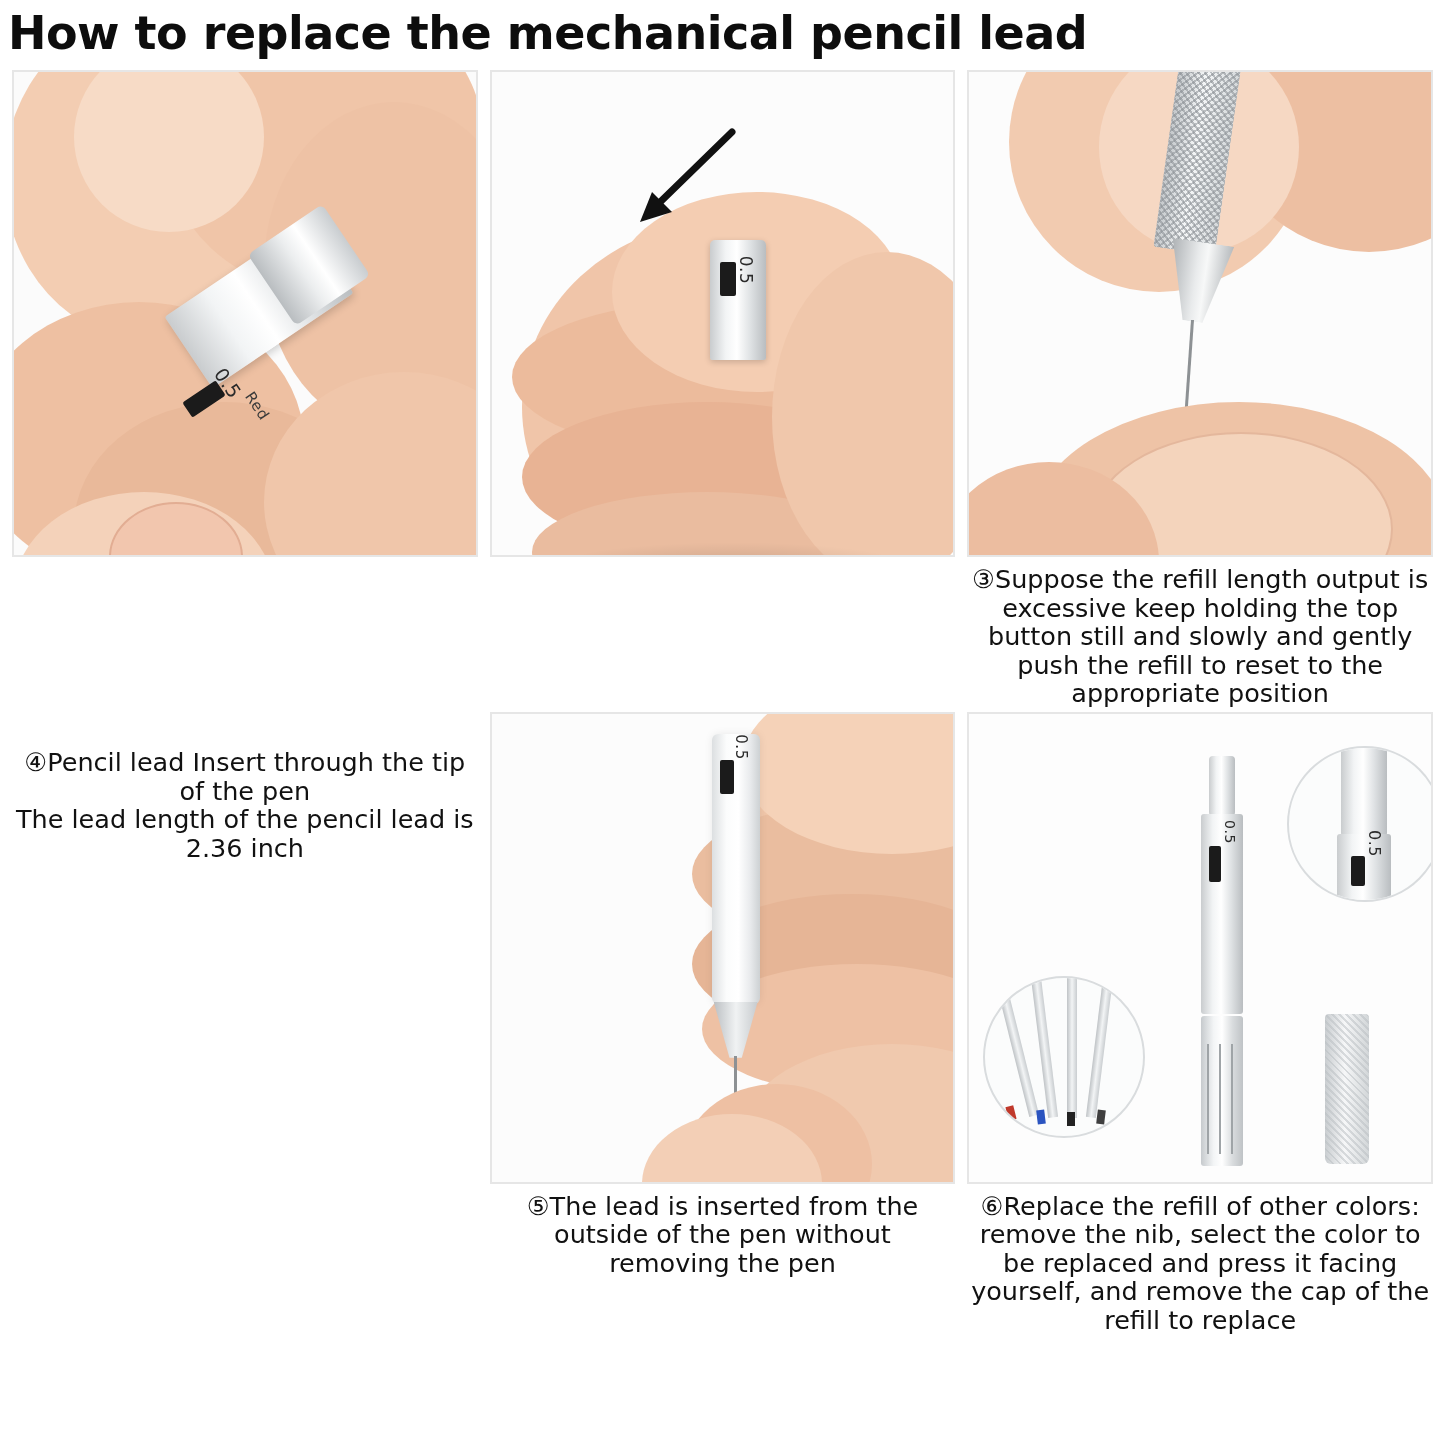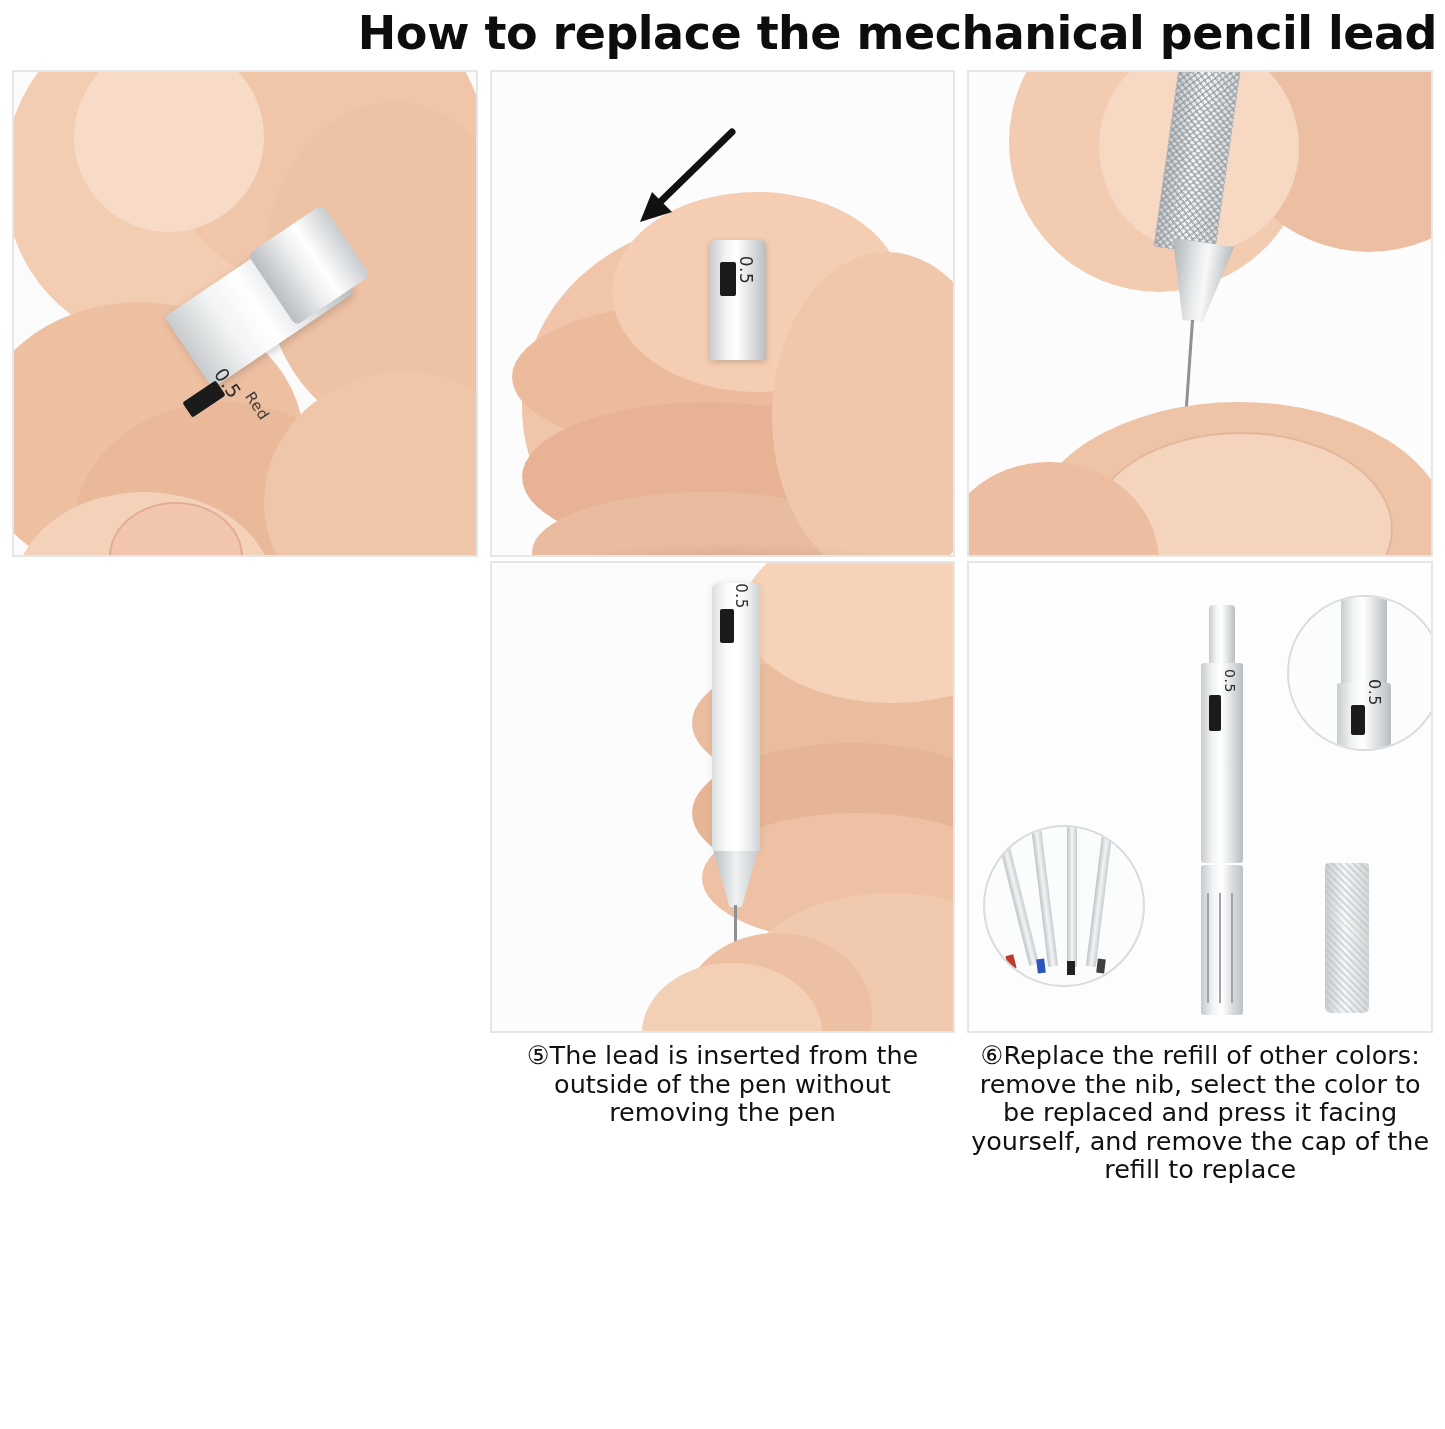--- a/index.html
+++ b/index.html
@@ -15,21 +15,21 @@
     overflow: hidden;
   }
   .page {
     width: 1445px;
     height: 1429px;
     position: relative;
     box-sizing: border-box;
     padding: 0 8px;
   }
   .title {
-    text-align: right;
+    text-align: left;
     font-size: 46px;
     font-weight: bold;
     letter-spacing: -0.5px;
     margin: 6px 0 10px 0;
     color: #0d0d0d;
     font-family: "DejaVu Sans", "Liberation Sans", sans-serif;
   }
   .grid {
     display: grid;
     grid-template-columns: 1fr 1fr 1fr;
@@ -196,23 +196,30 @@
         <div class="knurl" style="left:198px;top:-20px;width:62px;height:200px;transform:rotate(8deg);"></div>
 
         <div style="position:absolute;left:198px;top:170px;width:62px;height:80px;transform:rotate(8deg);background:linear-gradient(90deg,#aeb2b5,#e9ebec 45%,#f7f8f8 60%,#b6babd);clip-path:polygon(0 0,100% 0,66% 100%,34% 100%);"></div>
 
         <div class="lead-line" style="left:222px;top:248px;width:3px;height:200px;transform:rotate(4deg);transform-origin:top center;"></div>
 
         <div class="skin" style="left:60px;top:330px;width:420px;height:260px;background:#eec3a6;"></div>
         <div class="skin" style="left:120px;top:360px;width:300px;height:190px;background:#f4d4bc;border:2px solid #e4b79c;"></div>
         <div class="skin" style="left:-30px;top:390px;width:220px;height:200px;background:#ecbda0;"></div>
       </div>
-    </div>
-
-    <div class="cell">
+      <div class="caption">
+        <span>③</span><span>Suppose the refill length output is excessive keep holding the top button still and slowly and gently push the refill to reset to the appropriate position</span>
+      </div>
+    </div>
+
+    <div class="cell">
+      <div class="caption" style="white-space:pre-line;">
+        <span>④</span><span>Pencil lead Insert through the tip of the pen
+The lead length of the pencil lead is 2.36 inch</span>
+      </div>
     </div>
 
     <div class="cell">
       <div class="photo r2">
         <div style="position:absolute;inset:0;background:#fcfcfc;"></div>
 
         <div class="skin" style="left:230px;top:10px;width:330px;height:330px;background:#f0c6a9;"></div>
         <div class="skin" style="left:200px;top:90px;width:320px;height:140px;background:#eabd9f;"></div>
         <div class="skin" style="left:200px;top:180px;width:320px;height:140px;background:#e6b596;"></div>
         <div class="skin" style="left:210px;top:250px;width:310px;height:130px;background:#eec1a4;"></div>

